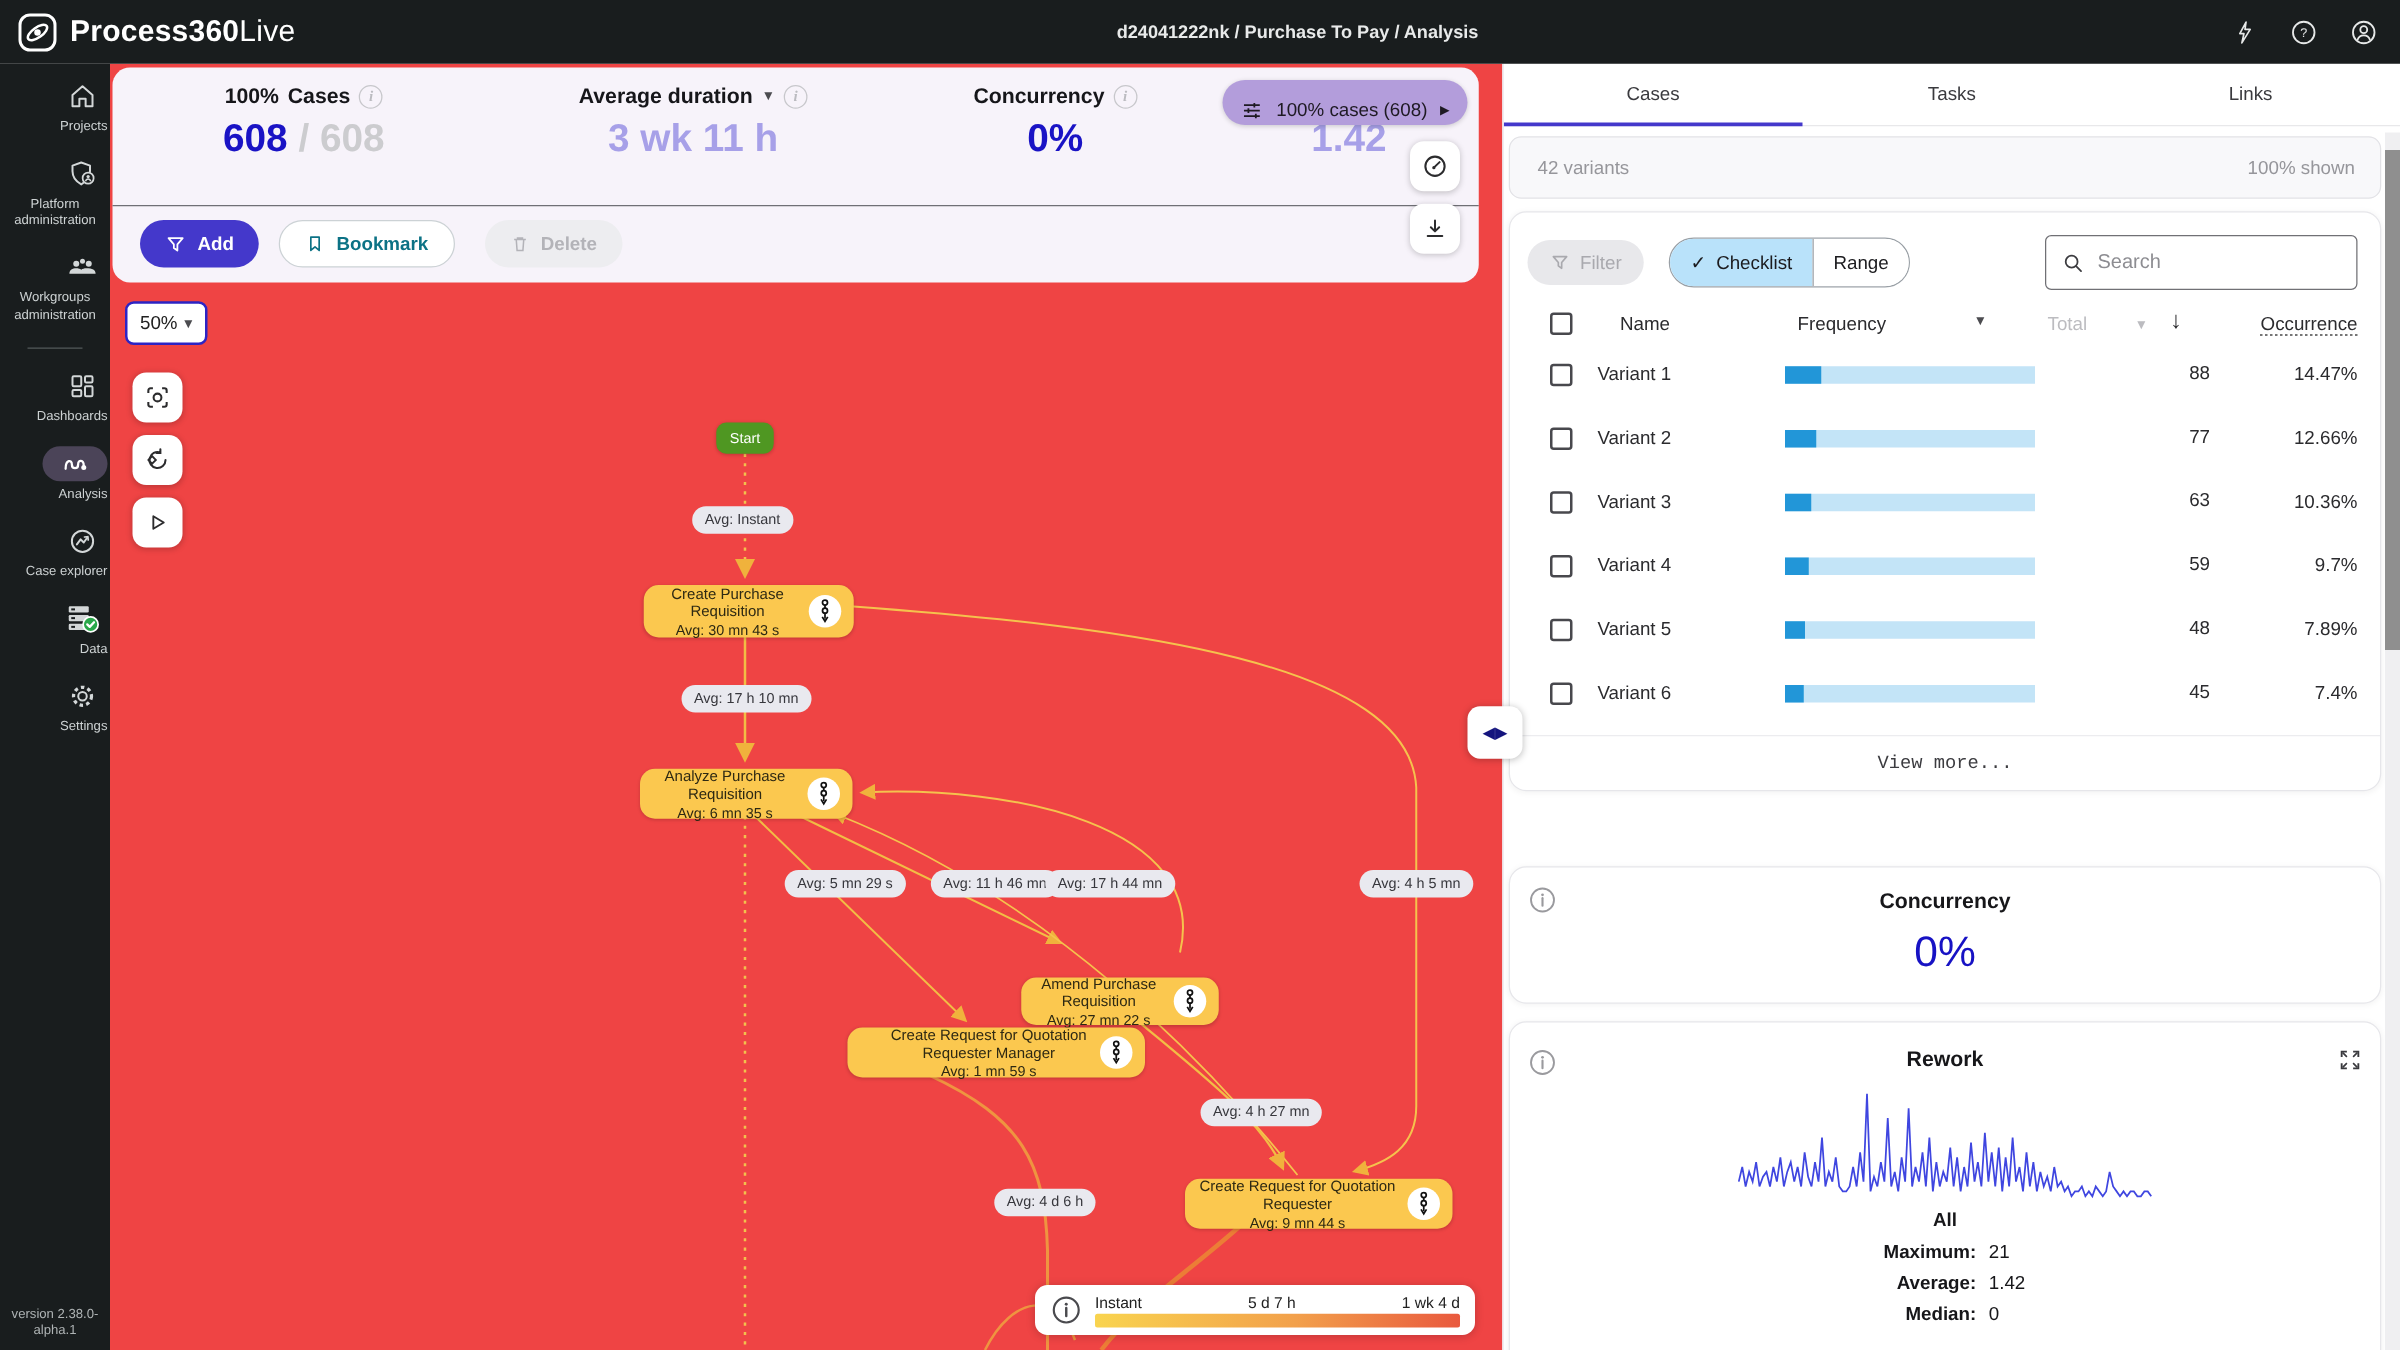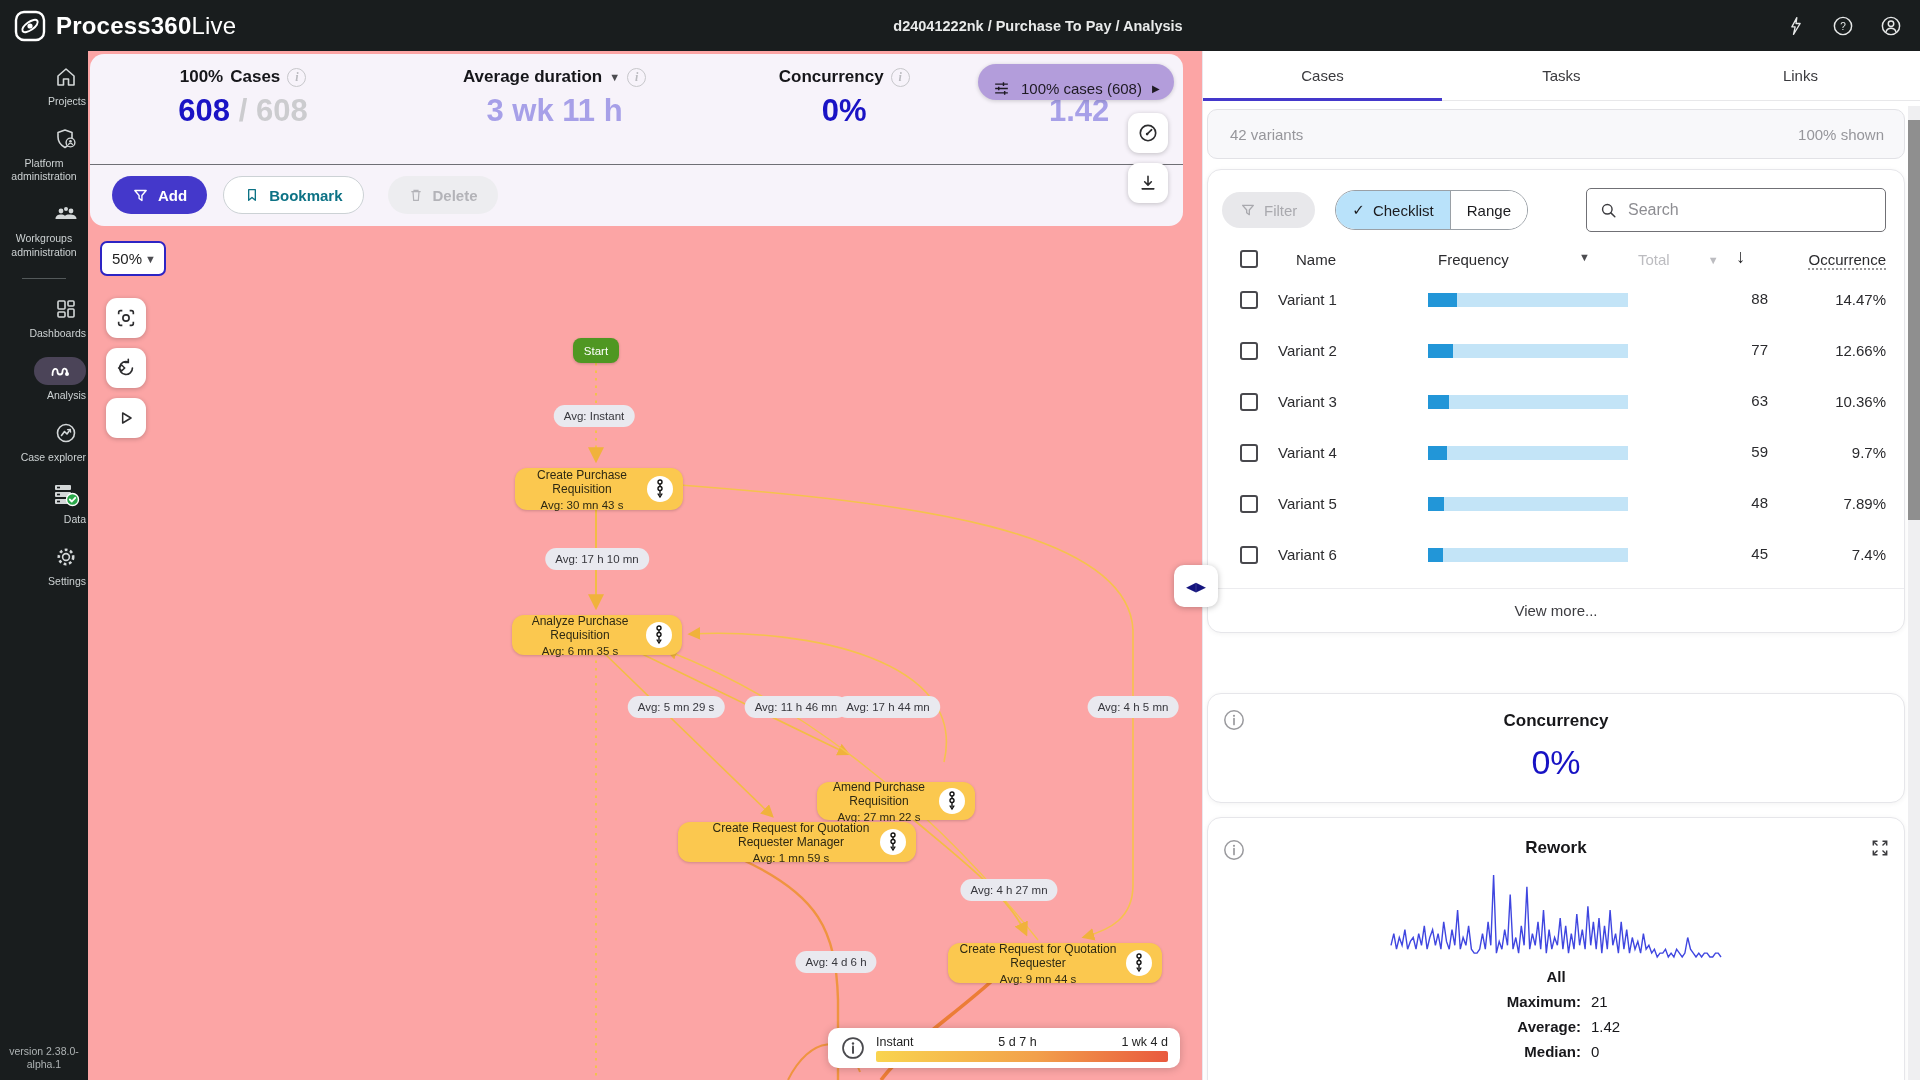--- a/index.html
+++ b/index.html
@@ -23,21 +23,21 @@
   .side-item { width:84px; display:flex; flex-direction:column; align-items:flex-end; gap:4px;
     margin-bottom:17px; cursor:pointer; }
   .side-item .ic { width:40px; height:28px; display:flex; align-items:center; justify-content:center; }
   .side-item .lbl { color:#cdd2d3; font-size:10.5px; text-align:center; line-height:1.25; }
   .side-item.active .ic { background:#4b4458; border-radius:14px; width:52px; }
   .side-div { width:44px; height:1px; background:#53595a; margin:2px 0 16px 0; }
   .version { position:absolute; bottom:8px; left:0; width:88px; text-align:center;
     color:#aeb3b4; font-size:10.5px; line-height:1.3; padding:0 4px; }
 
   
-  .main { position:absolute; left:88px; top:51px; width:1114px; height:1029px; background:#fca5a5; }
+  .main { position:absolute; left:88px; top:51px; width:1114px; height:1029px; background:#ef4444; }
 
   .stats-card { position:absolute; left:2px; top:3px; width:1093px; height:172px;
     background:#f7f3fa; border-radius:14px; }
   .stats-row { display:flex; padding-top:13px; }
   .stat { display:flex; flex-direction:column; align-items:center; }
   .stat.c1{width:28%;} .stat.c2{width:29%;} .stat.c3{width:24%;} .stat.c4{width:19%;}
   .stat-label { display:flex; align-items:center; gap:7px; font-size:17px; font-weight:700; color:#16161a; }
   .stat-value { margin-top:6px; font-size:31px; font-weight:700; }
   .v-blue { color:#1a13c5; } .v-gray { color:#cccccf; } .v-purple { color:#a7a0e8; }
   .info-i { width:19px; height:19px; border:1.5px solid #c7c7cb; border-radius:50%; color:#bbbbc0;
@@ -108,21 +108,21 @@
     border:1px solid #e6e6ea; border-radius:14px; box-shadow:0 1px 5px rgba(0,0,0,.05); }
   .controls { position:absolute; left:14px; top:18px; right:10px; height:44px; display:flex; align-items:center; }
   .filter-pill { height:36px; background:#e8e8eb; border-radius:18px; display:flex; align-items:center;
     gap:8px; padding:0 18px; color:#a9a9ae; font-size:15px; }
   .segmented { margin-left:20px; height:40px; border:1px solid #9aa0a6; border-radius:21px;
     display:flex; overflow:hidden; cursor:pointer; }
   .seg-a { background:#b9e2fa; display:flex; align-items:center; gap:8px; padding:0 16px;
     font-size:15px; color:#1b1b1e; }
   .seg-b { background:#fff; display:flex; align-items:center; padding:0 16px; font-size:15px;
     color:#1b1b1e; border-left:1px solid #9aa0a6; }
-  .searchbox { position:absolute; right:8px; top:0; width:300px; height:44px; border:1.5px solid #707075;
+  .searchbox { position:absolute; right:8px; top:0; width:250px; height:44px; border:1.5px solid #707075;
     border-radius:5px; display:flex; align-items:center; gap:10px; padding:12px 12px; background:#fff; }
   .searchbox input { border:none; outline:none; font-size:16px; color:#333; width:180px;
     font-family:"Liberation Sans","DejaVu Sans",sans-serif; background:transparent; }
   .searchbox input::placeholder { color:#8d8d92; }
 
   .thead { position:absolute; left:0; top:78px; width:100%; height:30px; font-size:15px; color:#2b2b2e; }
   .cb { width:18px; height:18px; border:2px solid #48484d; border-radius:3px; background:#fff; cursor:pointer; }
   .thead .cb { position:absolute; left:32px; top:2px; }
   .h-name { position:absolute; left:88px; top:3px; }
   .h-freq { position:absolute; left:230px; top:3px; display:flex; gap:70px; align-items:flex-start; }
@@ -133,21 +133,21 @@
   .rows { position:absolute; left:0; top:112px; width:100%; }
   .vrow { position:relative; height:51px; }
   .vrow .cb { position:absolute; left:32px; top:9px; }
   .vrow .nm { position:absolute; left:70px; top:9px; font-size:15px; color:#2b2b2e; }
   .vrow .track { position:absolute; left:220px; top:11px; width:200px; height:14px; background:#c3e4f7; }
   .vrow .fill { height:14px; background:#2296d8; }
   .vrow .cnt { position:absolute; left:470px; top:8px; width:90px; text-align:right; font-size:15px; color:#2b2b2e; }
   .vrow .pct { position:absolute; right:18px; top:9px; font-size:15px; color:#2b2b2e; }
   .viewmore-wrap { position:absolute; left:0; bottom:0; width:100%; height:44px; border-top:1px solid #ececef;
     display:flex; align-items:center; justify-content:center; }
-  .viewmore { font-size:15px; color:#3c3c40; cursor:pointer; }
+  .viewmore { font-size:15px; color:#3c3c40; cursor:pointer;font-family:Liberation Mono, monospace; }
 
   .mini-card { position:absolute; left:4px; width:698px; background:#fff; border:1px solid #e6e6ea;
     border-radius:14px; box-shadow:0 1px 5px rgba(0,0,0,.05); }
   .cc { top:642px; height:110px; }
   .rw { top:766px; height:330px; }
   .mini-title { text-align:center; font-size:17px; font-weight:700; color:#17171a; }
   .cc .mini-title { margin-top:17px; }
   .cc-value { text-align:center; font-size:34px; color:#1712c4; margin-top:12px; }
   .card-info { position:absolute; left:14px; top:14px; }
   .expand-ic { position:absolute; right:14px; top:14px; cursor:pointer; }

